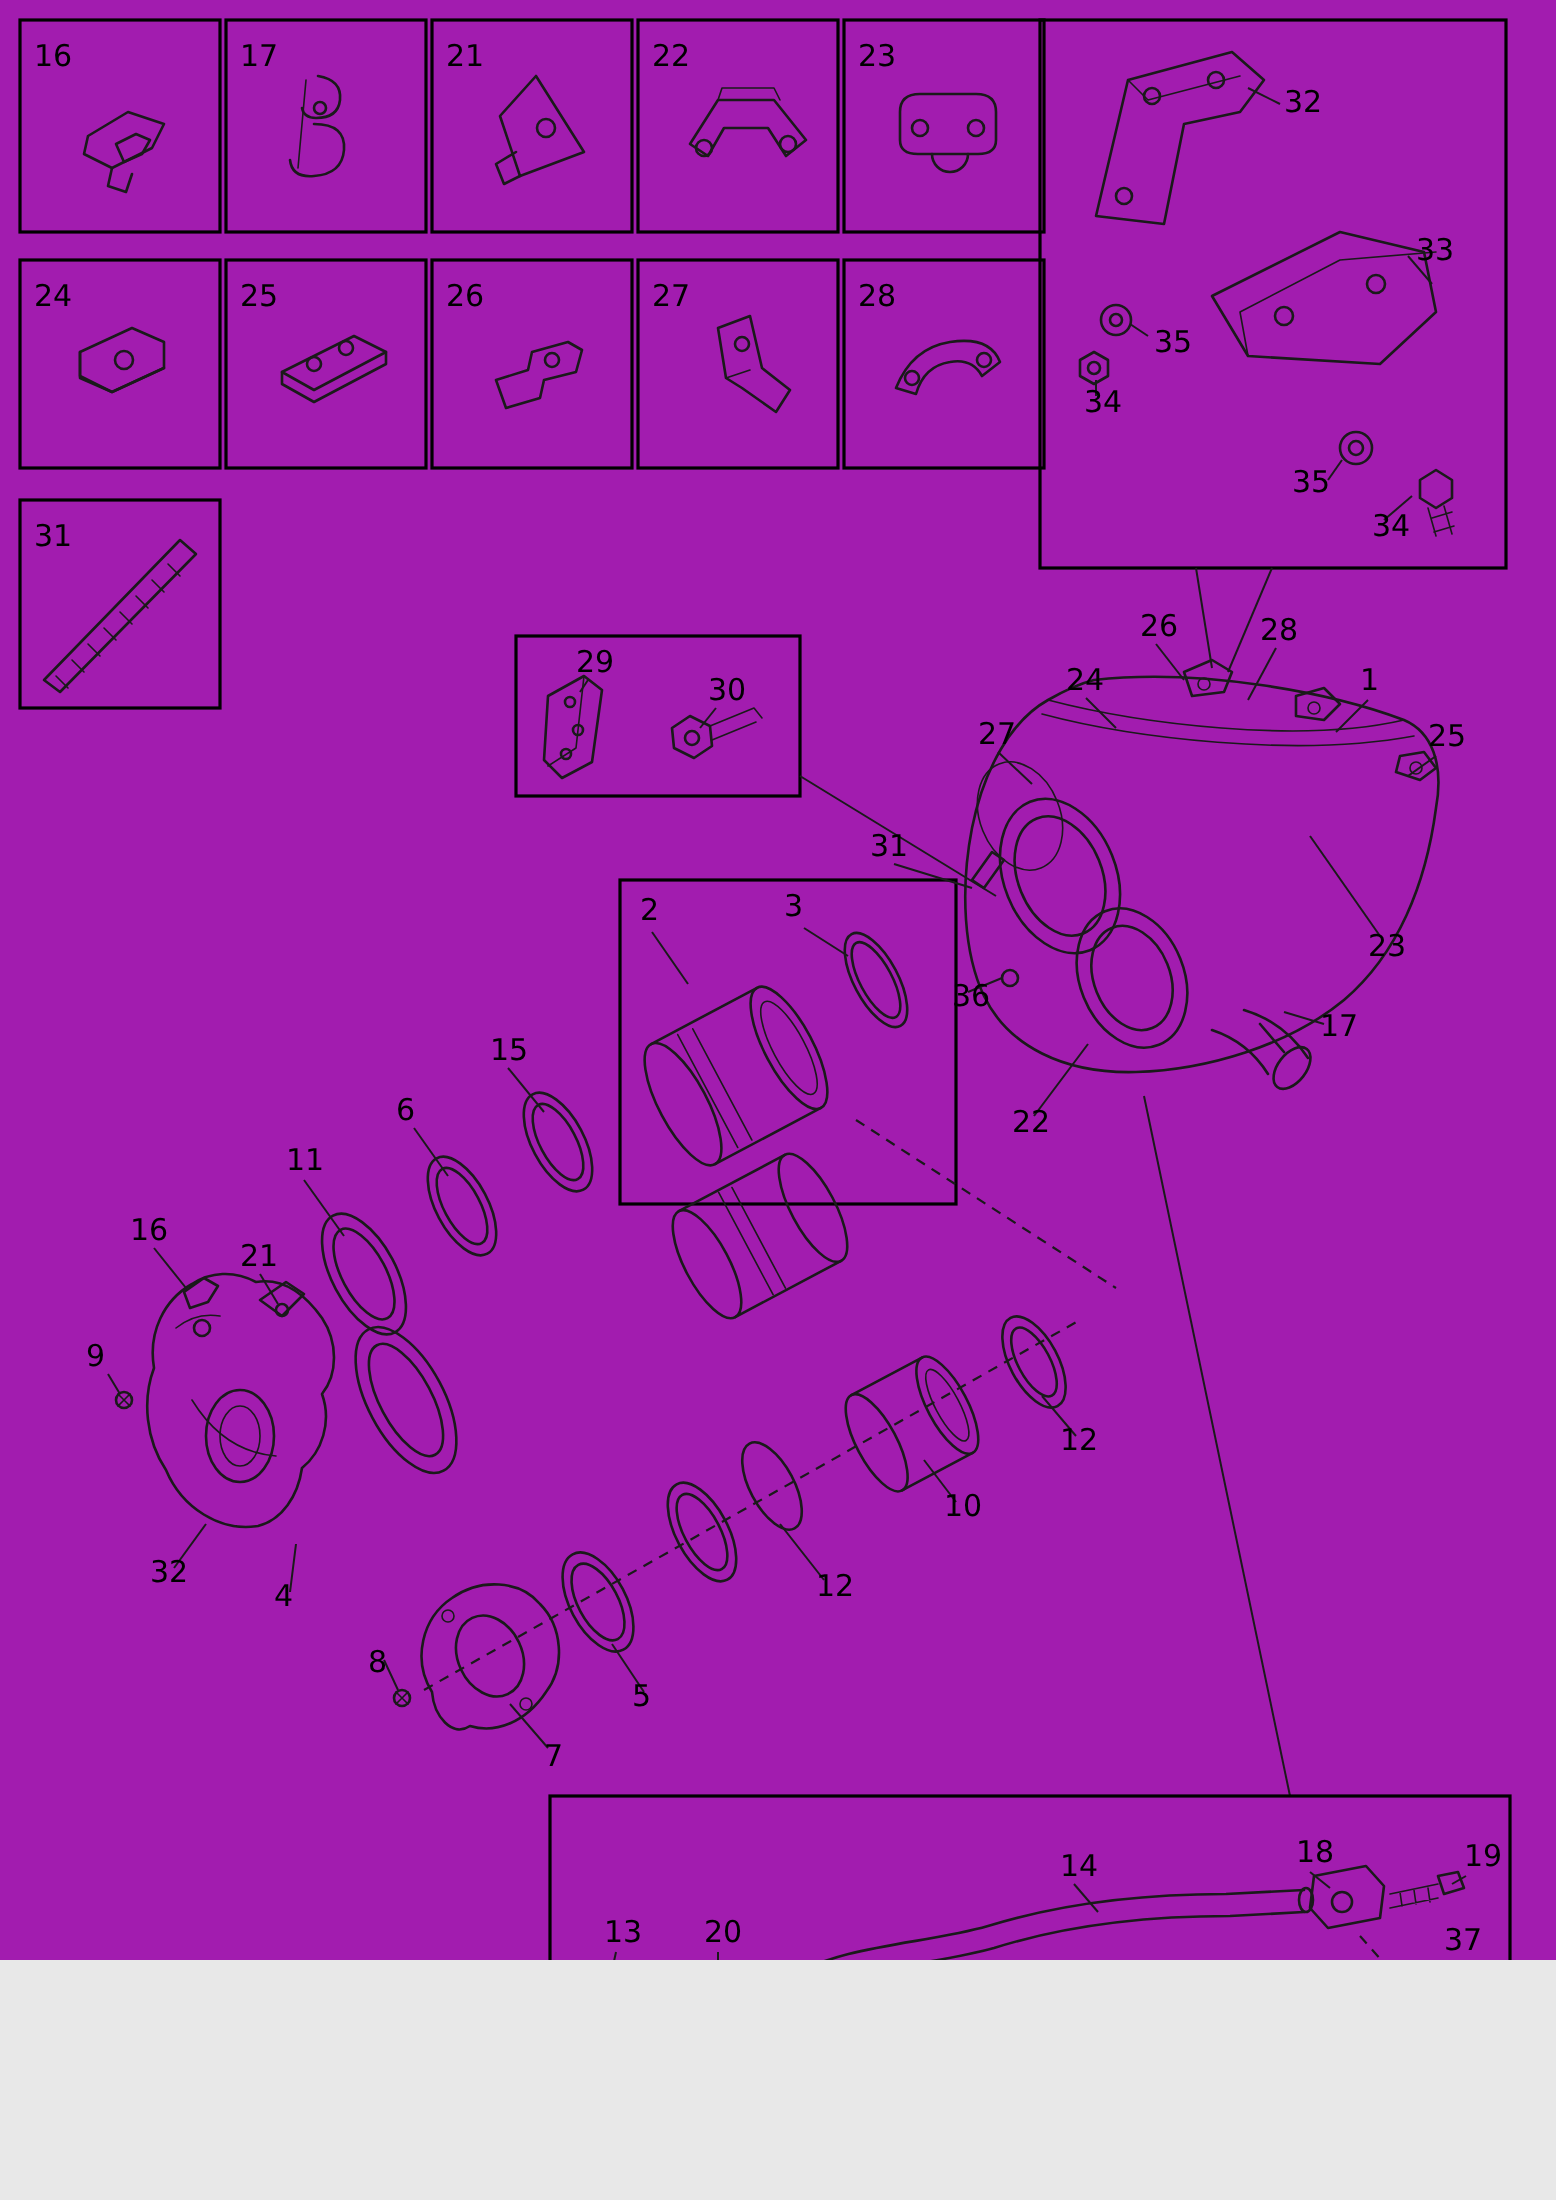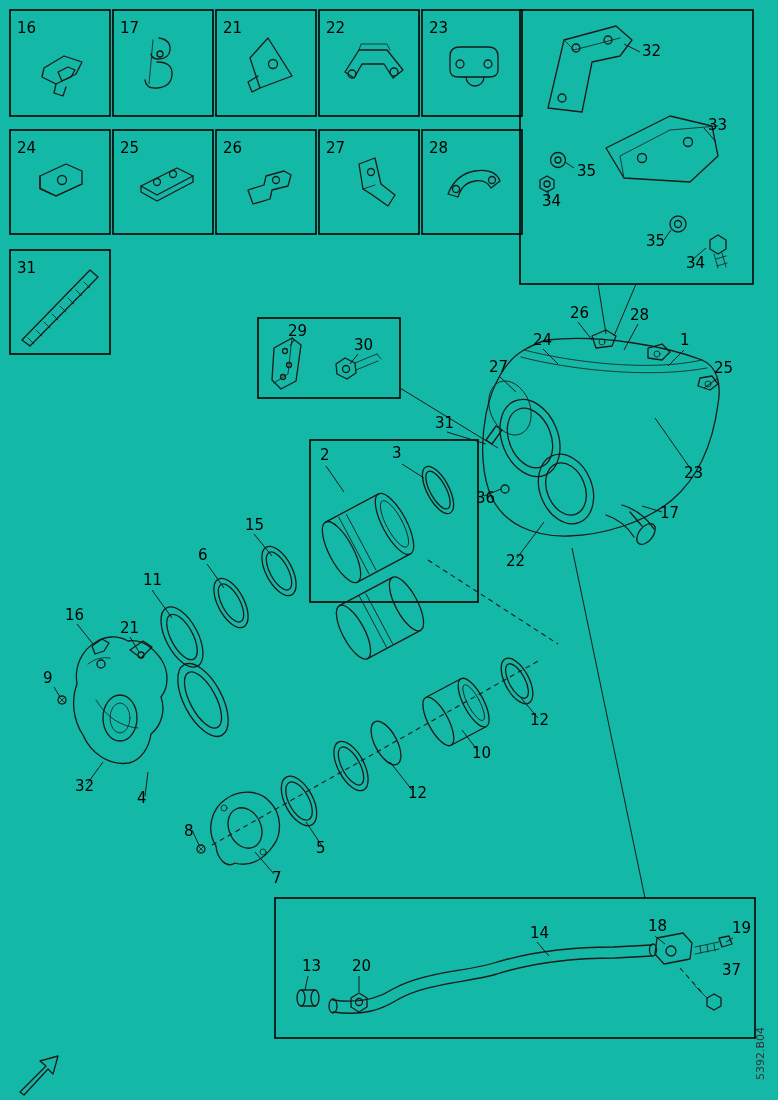--- a/index.html
+++ b/index.html
@@ -1,17 +1,17 @@
 <!DOCTYPE html>
 <html><head>
 <meta charset="utf-8">
 <style>
   html,body { margin:0; padding:0; background:#e8e8e8; }
   #page {
-    position:relative; width:778px; height:1100px; background:#14b8a6;
+    position:relative; width:778px; height:980px; background:#a21caf;
     font-family:"DejaVu Sans","Liberation Sans",sans-serif; overflow:hidden;
   }
   svg text { font-family:"DejaVu Sans","Liberation Sans",sans-serif; }
   .ln   { fill:none; stroke:#1a1a1a; stroke-width:1.3; stroke-linejoin:round; stroke-linecap:round; }
   .thin { fill:none; stroke:#1a1a1a; stroke-width:0.8; stroke-linejoin:round; stroke-linecap:round; }
   .box  { fill:none; stroke:#000000; stroke-width:1.6; }
   .lead { fill:none; stroke:#1a1a1a; stroke-width:1; }
   .dash { fill:none; stroke:#1a1a1a; stroke-width:1.1; stroke-dasharray:5 4; }
   .lbl  { font-size:15px; fill:#000; }
   .code { font-size:11px; fill:#333; }

